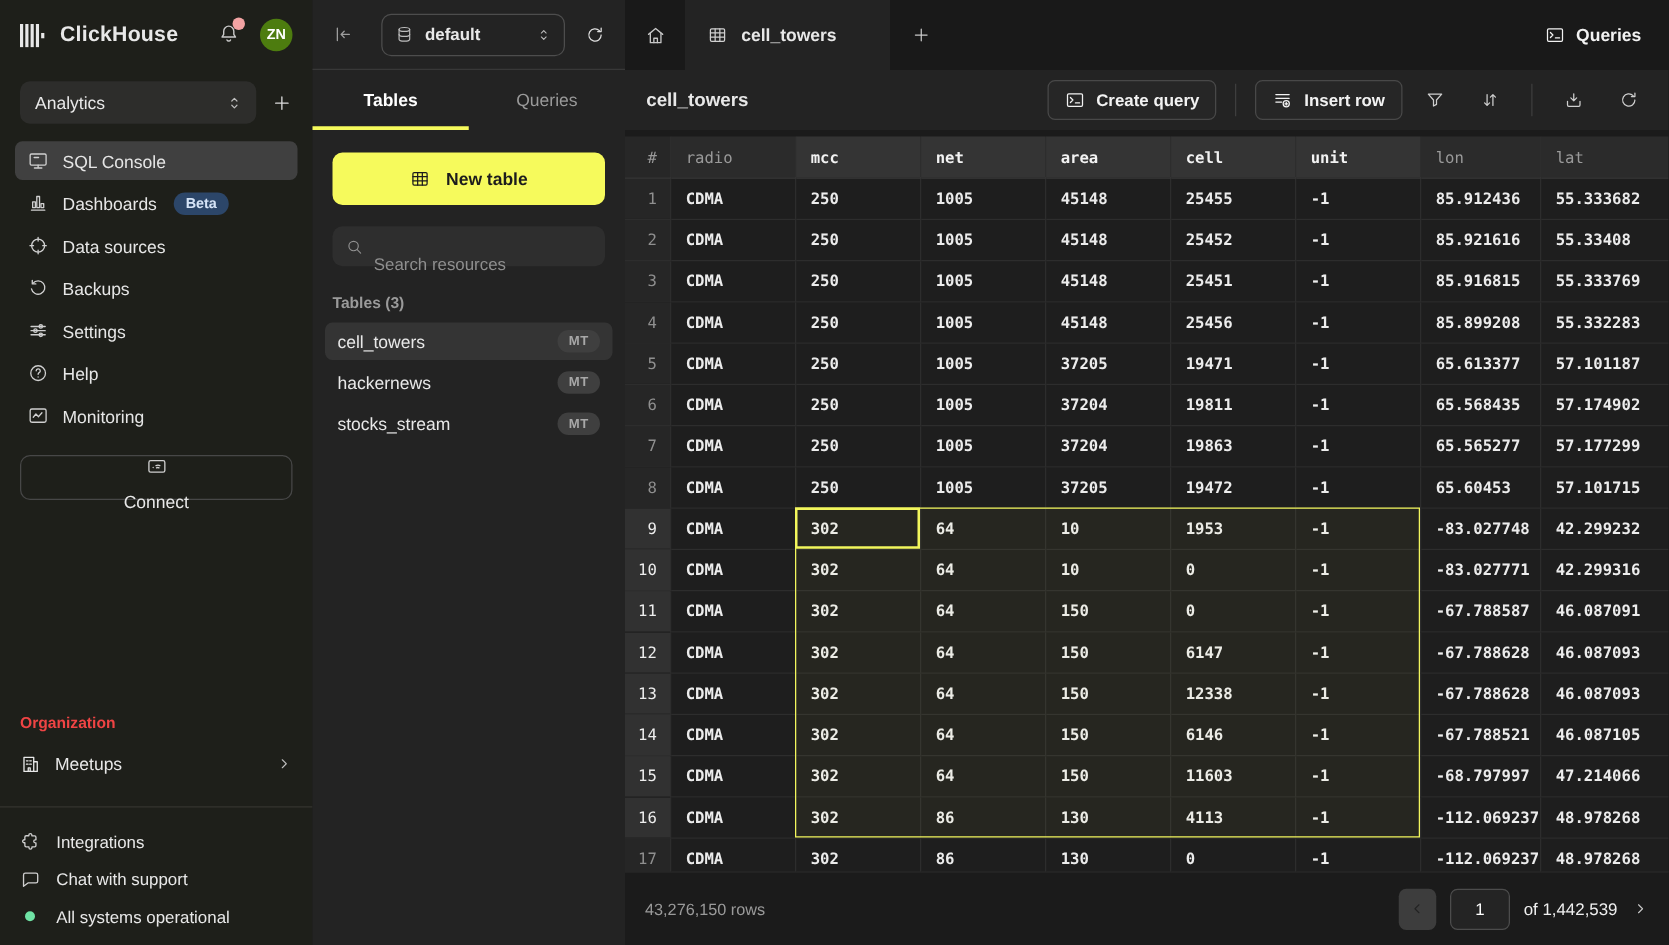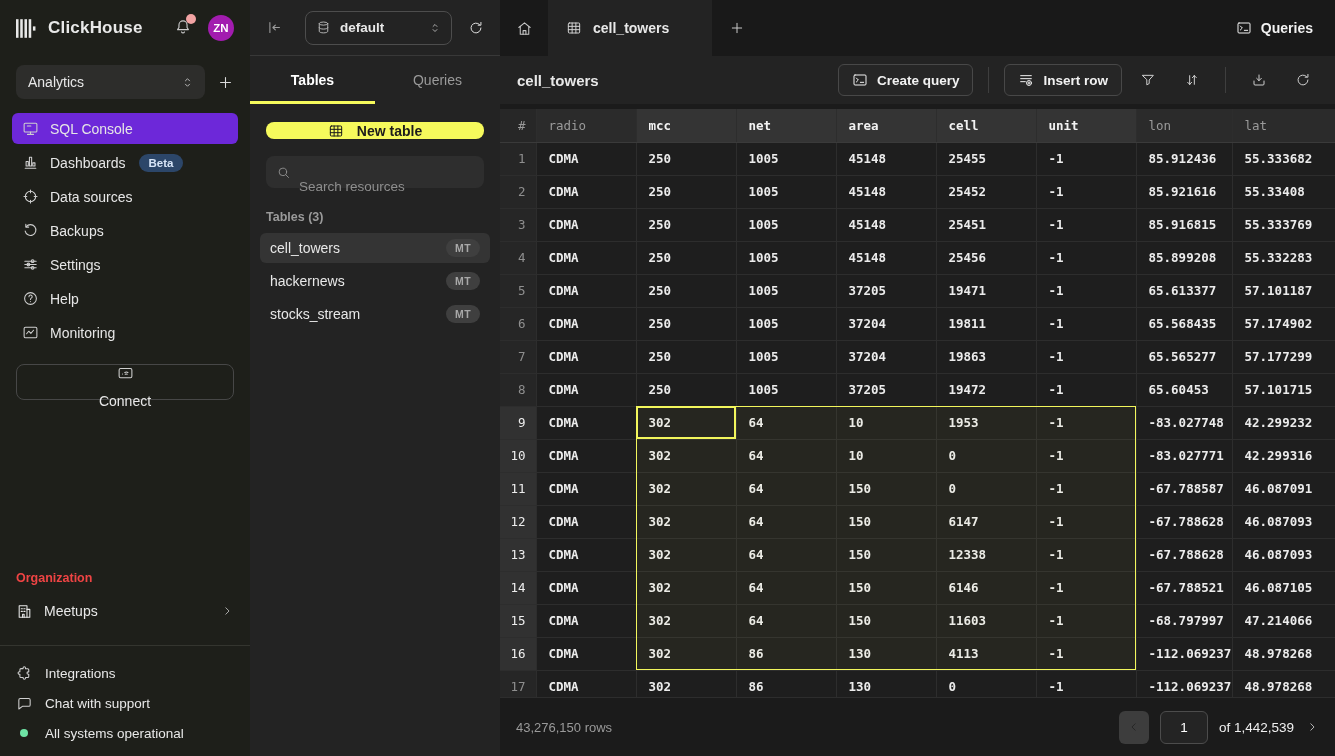--- a/index.html
+++ b/index.html
@@ -7,29 +7,29 @@
   body { background:#1b1b1b; color:#e8e8e8; font-family:"Liberation Sans",sans-serif; display:flex; font-size:14px; }
   .icon { display:inline-flex; align-items:center; justify-content:center; line-height:0; }
 
   
   .sidebar { width:250px; flex-shrink:0; background:#1e1f1a; display:flex; flex-direction:column; }
   .brand-row { height:56px; display:flex; align-items:center; padding:0 16px; gap:10px; }
   .brand-name { font-size:17px; font-weight:700; letter-spacing:.2px; }
   .brand-sp { flex:1; }
   .bell-wrap { position:relative; color:#c9c9c9; margin-right:6px; }
   .bell-dot { position:absolute; top:-4px; right:-4px; width:10px; height:10px; border-radius:50%; background:#f2a3a3; }
-  .avatar { width:26px; height:26px; border-radius:50%; background:#a21caf; color:#fff; font-size:11.5px; font-weight:700; display:flex; align-items:center; justify-content:center; }
+  .avatar { width:26px; height:26px; border-radius:50%; background:#4d7c0f; color:#fff; font-size:11.5px; font-weight:700; display:flex; align-items:center; justify-content:center; }
   .ws-row { display:flex; align-items:center; padding:9px 16px 12px; gap:12px; }
   .ws-select { flex:1; height:34px; background:#2d2d2b; border-radius:8px; display:flex; align-items:center; padding:0 10px 0 12px; cursor:pointer; }
   .ws-select .lbl { flex:1; }
   .ws-select .icon, .db-select .icon { color:#bdbdbd; }
   .plus-btn { color:#dcdcdc; cursor:pointer; }
   .nav { padding:2px 12px; display:flex; flex-direction:column; gap:3px; }
   .nav-item { height:31px; display:flex; align-items:center; gap:11px; padding:0 10px; border-radius:6px; color:#e6e6e6; cursor:pointer; }
-  .nav-item.active { background:#6d28d9; }
+  .nav-item.active { background:#404040; }
   .nav-item .icon { color:#cfcfcf; }
   .badge-beta { margin-left:2px; background:var(--beta-bg,#2c4669); color:#d6e4f7; font-size:11.5px; font-weight:600; padding:3px 10px; border-radius:10px; }
   .connect-btn { margin:14px 16px 0; height:36px; border:1px solid #474747; border-radius:8px; display:flex; align-items:center; gap:11px; padding:0 12px; cursor:pointer;flex-direction:column; }
   .connect-btn .icon { color:#cfcfcf; }
   .sidebar-bottom { margin-top:auto; padding-bottom:8px; }
   .org-heading { color:#ef4444; font-size:12.5px; font-weight:600; padding:0 16px 10px; }
   .org-item { height:32px; display:flex; align-items:center; gap:11px; padding:0 16px; cursor:pointer; }
   .org-item .chev { margin-left:auto; color:#bdbdbd; }
   .sidebar-divider { border-top:1px solid #34352f; margin:18px 0 12px; }
   .foot-item { height:30px; display:flex; align-items:center; gap:12px; padding:0 16px; font-size:13.5px; cursor:pointer; }
@@ -40,21 +40,21 @@
   .explorer { width:250px; flex-shrink:0; background:#232323; display:flex; flex-direction:column; }
   .explorer-top { height:56px; display:flex; align-items:center; padding:0 16px; gap:10px; border-bottom:1px solid #383838; }
   .collapse-btn { color:#9d9d9d; cursor:pointer; }
   .db-select { flex:1; height:34px; margin:0 6px 0 12px; border:1px solid #4d4d4d; border-radius:8px; display:flex; align-items:center; gap:9px; padding:0 9px 0 10px; font-weight:600; font-size:13.5px; cursor:pointer; }
   .db-select .lbl { flex:1; }
   .refresh-sm { color:#e0e0e0; cursor:pointer; }
   .tabs { height:48px; display:flex; }
   .tab { flex:1; display:flex; align-items:center; justify-content:center; color:#9a9a9a; position:relative; cursor:pointer; }
   .tab.active { color:#fff; font-weight:700; }
   .tab.active::after { content:''; position:absolute; bottom:0; left:0; right:0; height:3px; background:var(--accent,#f6fa5c); }
-  .new-table-btn { margin:18px 16px 0; height:17px; background:var(--accent,#f6fa5c); color:#1c1c1c; border-radius:8px; display:flex; align-items:center; justify-content:center; gap:13px; font-weight:600; cursor:pointer; }
+  .new-table-btn { margin:18px 16px 0; height:42px; background:var(--accent,#f6fa5c); color:#1c1c1c; border-radius:8px; display:flex; align-items:center; justify-content:center; gap:13px; font-weight:600; cursor:pointer; }
   .search-box { margin:17px 16px 0; height:32px; background:#2e2e2e; border-radius:8px; display:flex; align-items:center; gap:8px; padding:0 10px; color:#8f8f8f; }
   .search-box input { flex:1; background:none; border:none; outline:none; color:#ddd; font-size:13.5px; font-family:inherit;margin-top:28px; }
   .search-box input::placeholder { color:#8f8f8f; }
   .tables-label { padding:22px 16px 9px; color:#9a9a9a; font-size:12.5px; font-weight:600; }
   .table-list { padding:0 10px; display:flex; flex-direction:column; gap:3px; }
   .table-item { height:30px; border-radius:6px; display:flex; align-items:center; padding:0 10px; cursor:pointer; }
   .table-item.selected { background:#343434; }
   .mt-badge { margin-left:auto; background:#3f3f3f; color:#a8a8a8; font-size:10.5px; font-weight:700; padding:3px 9px; border-radius:10px; letter-spacing:.4px;text-align:right; }
 
   

